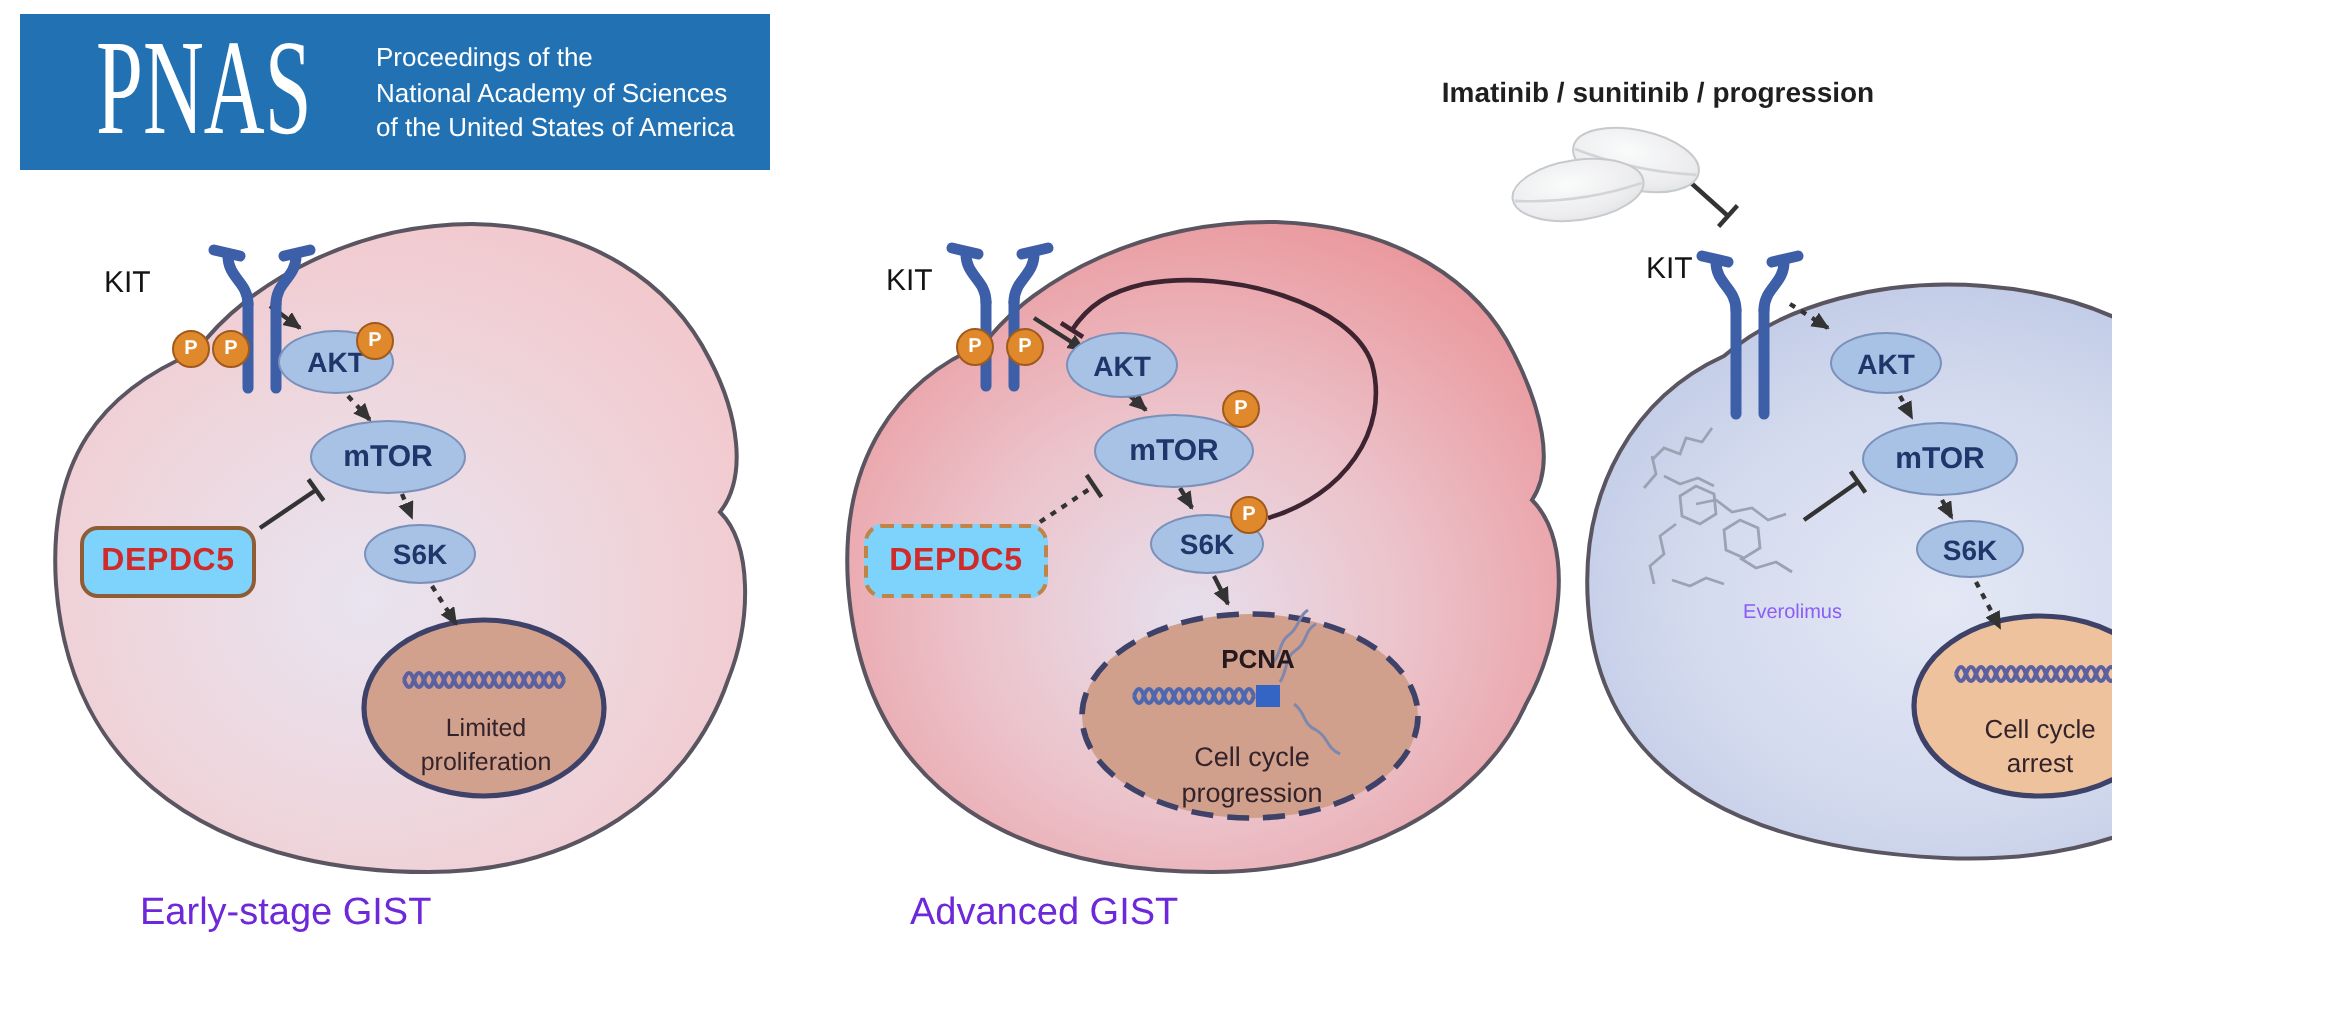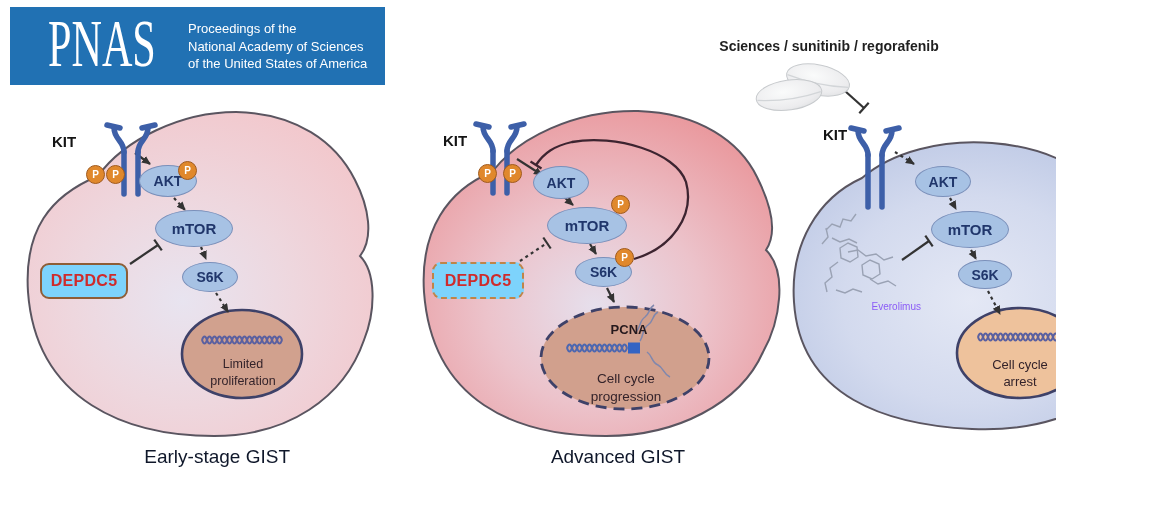--- a/index.html
+++ b/index.html
@@ -9,22 +9,22 @@
 
   
   .pnas-header{position:absolute;left:10px;top:7px;width:375px;height:78px;background:var(--pnas_blue,#2171b3);}
   .pnas-logo{position:absolute;left:38px;top:50%;transform:translateY(-54%) scaleX(0.62);
              transform-origin:left center;font-family:"Liberation Serif",serif;
              font-size:68px;color:#fff;line-height:1;}
   .pnas-tagline{position:absolute;left:178px;top:13px;color:#fff;font-size:13px;line-height:17.5px;}
 
   
   .lbl{position:absolute;color:#141414;}
-  .kitlbl{font-weight:bold;font-size:15px;}
-  .caption{position:absolute;text-align:right;color:#0f172a;font-size:19px;}
+  .kitlbl{font-weight:normal;font-size:15px;}
+  .caption{position:absolute;text-align:left;color:#6d28d9;font-size:19px;}
   .drug-lbl{position:absolute;text-align:center;font-weight:bold;font-size:14px;color:#1f1f1f;}
   .evr-lbl{position:absolute;text-align:right;font-size:10px;color:#8b5cf6;}
 
   
   .node{position:absolute;display:flex;align-items:center;justify-content:center;border-radius:50%;
         background:var(--node_fill_blue,#a7c2e4);border:1.8px solid #7b90ba;color:#20366b;
         font-weight:bold;box-sizing:border-box;}
   .pbadge{position:absolute;width:19px;height:19px;border-radius:50%;
           background:var(--phospho_orange,#e0882c);border:1.6px solid #a05a1d;color:#fff;
           font-size:10px;font-weight:bold;display:flex;align-items:center;justify-content:center;
@@ -207,21 +207,21 @@
   <div class="node" style="left:575px;top:257px;width:57px;height:30px;font-size:14px;">S6K</div>
   <div class="pbadge" style="left:615px;top:248px;">P</div>
   <div class="depdc5 dashed" style="left:432px;top:262px;width:92px;height:37px;">DEPDC5</div>
   <div class="nuctext" style="left:598px;top:322px;width:62px;font-size:13px;font-weight:bold;color:#26191d;">PCNA</div>
   <div class="nuctext" style="left:563px;top:370px;width:126px;font-size:13.5px;line-height:17.5px;">
     <div>Cell cycle</div>
     <div>progression</div>
   </div>
   <div class="caption" style="left:455px;top:446px;width:230px;">Advanced GIST</div>
 
-  <div class="drug-lbl" style="left:698px;top:38px;width:262px;">Sciences / sunitinib / regorafenib</div>
+  <div class="drug-lbl" style="left:698px;top:38px;width:262px;">Imatinib / sunitinib / progression</div>
   <div class="lbl kitlbl" style="left:823px;top:126px;">KIT</div>
   <div class="node" style="left:915px;top:166px;width:56px;height:31px;font-size:14px;">AKT</div>
   <div class="node" style="left:931px;top:211px;width:78px;height:37px;font-size:15px;">mTOR</div>
   <div class="node" style="left:958px;top:260px;width:54px;height:29px;font-size:14px;">S6K</div>
   <div class="evr-lbl" style="left:801px;top:301px;width:120px;">Everolimus</div>
   <div class="nuctext" style="left:958px;top:357px;width:124px;font-size:13px;line-height:16.5px;">
     <div>Cell cycle</div>
     <div>arrest</div>
   </div>
 

